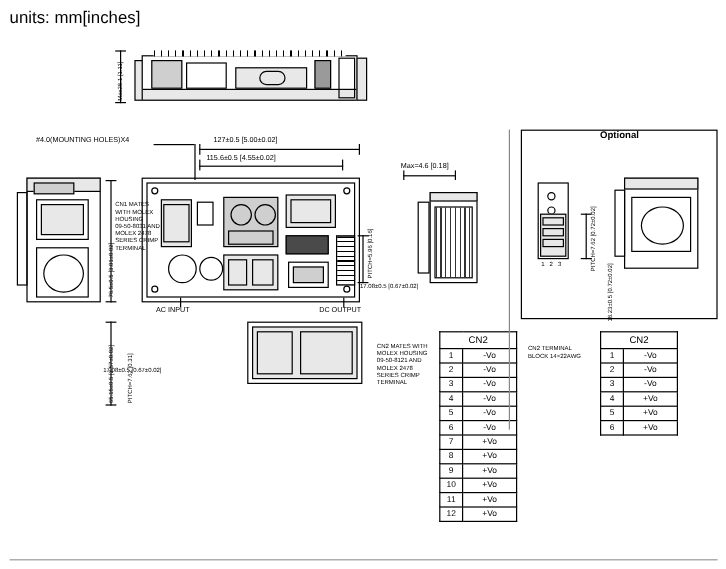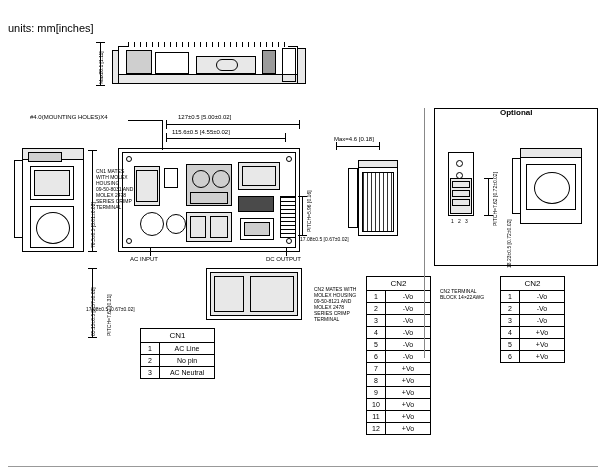--- a/index.html
+++ b/index.html
@@ -23,21 +23,21 @@
   .fill-l{background:#e8e8e8;}
   .fill-m{background:#cfcfcf;}
   .fill-d{background:#9a9a9a;}
   .fill-k{background:#4a4a4a;}
   table.tbl{border-collapse:collapse;position:absolute;background:#fff;}
   table.tbl td,table.tbl th{border:1px solid #000;font-size:7px;padding:0;text-align:center;height:11px;}
   table.tbl .cap{font-size:8px;height:13px;}
   .col-n{width:18px;}
   .col-v{width:54px;}
   .col-v2{width:44px;}
-  .unit{position:absolute;left:8px;top:6px;font-size:11px;margin-top:16px;}
+  .unit{position:absolute;left:8px;top:6px;font-size:14px;}
   .optlabel{position:absolute;font-size:8px;font-weight:bold;}
   .pin{position:absolute;border:1px solid #000;box-sizing:border-box;background:#fff;border-radius:50%;}
 </style>
 </head>
 <body>
 
 <div class="root">
 
   <div class="unit">units: mm[inches]</div>
 
@@ -185,39 +185,20 @@
     <div class="ln hl" style="left:298px;top:235px;width:9px;"></div>
   </div>
 
   <div class="abs txt5" style="left:314px;top:286px;">CN2 MATES WITH
 MOLEX HOUSING
 09-50-8121 AND
 MOLEX 2478
 SERIES CRIMP
 TERMINAL</div>
 
-  <table class="tbl" style="left:140px;top:328px;">
-    <tbody>
-        <tr>
-          <td class="cap col-n" colspan="2">CN1</td>
-        </tr>
-    <tr>
-          <td class="col-n">1</td>
-          <td class="col-v">AC Line</td>
-        </tr>
-    <tr>
-          <td class="col-n">2</td>
-          <td class="col-v">No pin</td>
-        </tr>
-    <tr>
-          <td class="col-n">3</td>
-          <td class="col-v">AC Neutral</td>
-        </tr>
-  </tbody>
-    </table>
 
   <table class="tbl" style="left:366px;top:276px;">
     <tbody>
         <tr>
           <td class="cap" colspan="2">CN2</td>
         </tr>
     <tr>
           <td class="col-n">1</td>
           <td class="col-v2">-Vo</td>
         </tr>

